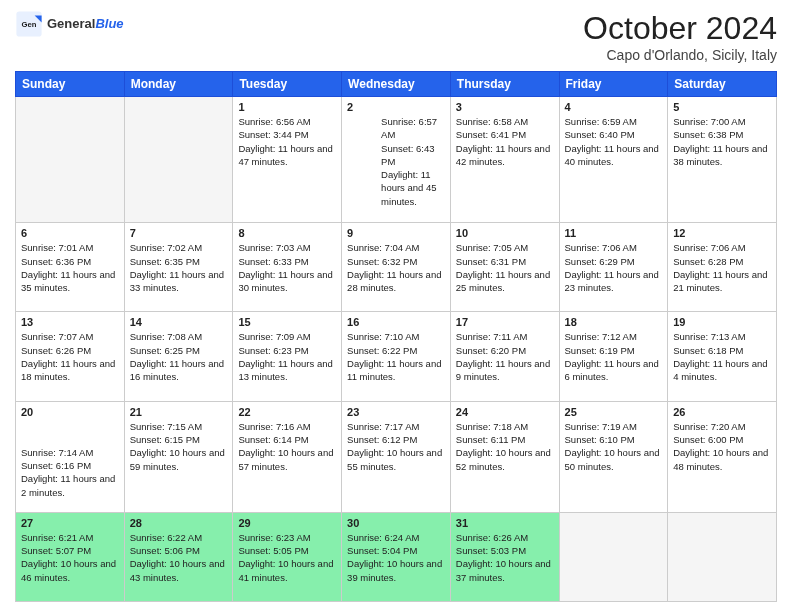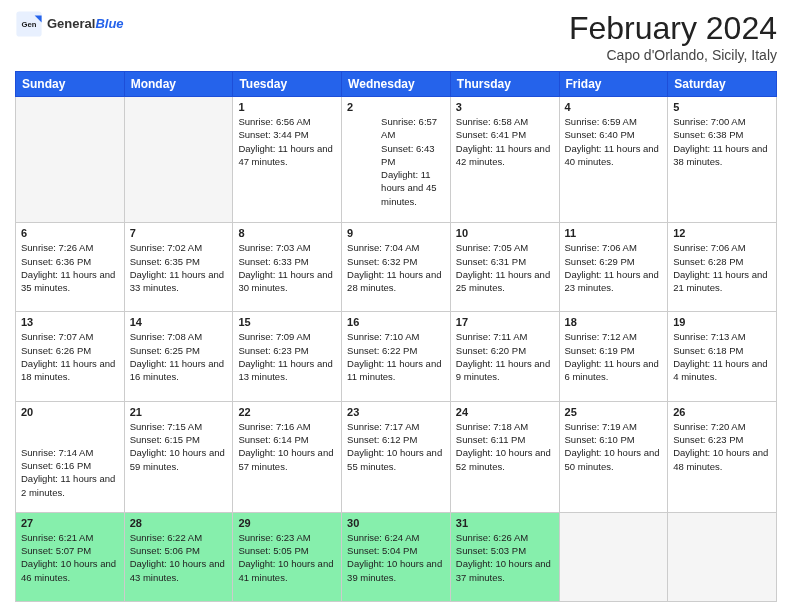--- a/index.html
+++ b/index.html
@@ -101,21 +101,21 @@
       <svg class="logo-icon" viewBox="0 0 40 40">
         <rect x="2" y="2" width="36" height="36" rx="4" fill="#e8f0fe"></rect>
         <text x="20" y="24" text-anchor="middle" font-size="11" font-weight="bold" fill="#1a1a1a" font-family="Arial">Gen</text>
         <polygon points="28,8 38,8 38,18" fill="#2563eb"></polygon>
       </svg>
       <div class="logo-text">
         <div><span class="general">General</span><span class="blue">Blue</span></div>
       </div>
     </div>
     <div class="title-block">
-      <div class="month-title">February 2024</div>
+      <div class="month-title">October 2024</div>
       <div class="location">Capo d'Orlando, Sicily, Italy</div>
     </div>
   </div>
 
   <table class="calendar">
     <thead>
       <tr>
         <th>Sunday</th>
         <th>Monday</th>
         <th>Tuesday</th>
@@ -156,21 +156,21 @@
           <td>
             <span class="day-num">5</span>
             <div class="day-info" style="white-space: pre-line;">Sunrise: 7:00 AM
 Sunset: 6:38 PM
 Daylight: 11 hours and 38 minutes.</div>
           </td>
         </tr>
         <tr>
           <td>
             <span class="day-num">6</span>
-            <div class="day-info" style="white-space: pre-line;">Sunrise: 7:26 AM
+            <div class="day-info" style="white-space: pre-line;">Sunrise: 7:01 AM
 Sunset: 6:36 PM
 Daylight: 11 hours and 35 minutes.</div>
           </td>
           <td>
             <span class="day-num">7</span>
             <div class="day-info" style="white-space: pre-line;">Sunrise: 7:02 AM
 Sunset: 6:35 PM
 Daylight: 11 hours and 33 minutes.</div>
           </td>
           <td>
@@ -281,21 +281,21 @@
           </td>
           <td>
             <span class="day-num">25</span>
             <div class="day-info" style="white-space: pre-line;">Sunrise: 7:19 AM
 Sunset: 6:10 PM
 Daylight: 10 hours and 50 minutes.</div>
           </td>
           <td>
             <span class="day-num">26</span>
             <div class="day-info" style="white-space: pre-line;">Sunrise: 7:20 AM
-Sunset: 6:23 PM
+Sunset: 6:00 PM
 Daylight: 10 hours and 48 minutes.</div>
           </td>
         </tr>
         <tr>
           <td class="last-row">
             <span class="day-num">27</span>
             <div class="day-info" style="white-space: pre-line;">Sunrise: 6:21 AM
 Sunset: 5:07 PM
 Daylight: 10 hours and 46 minutes.</div>
           </td>

